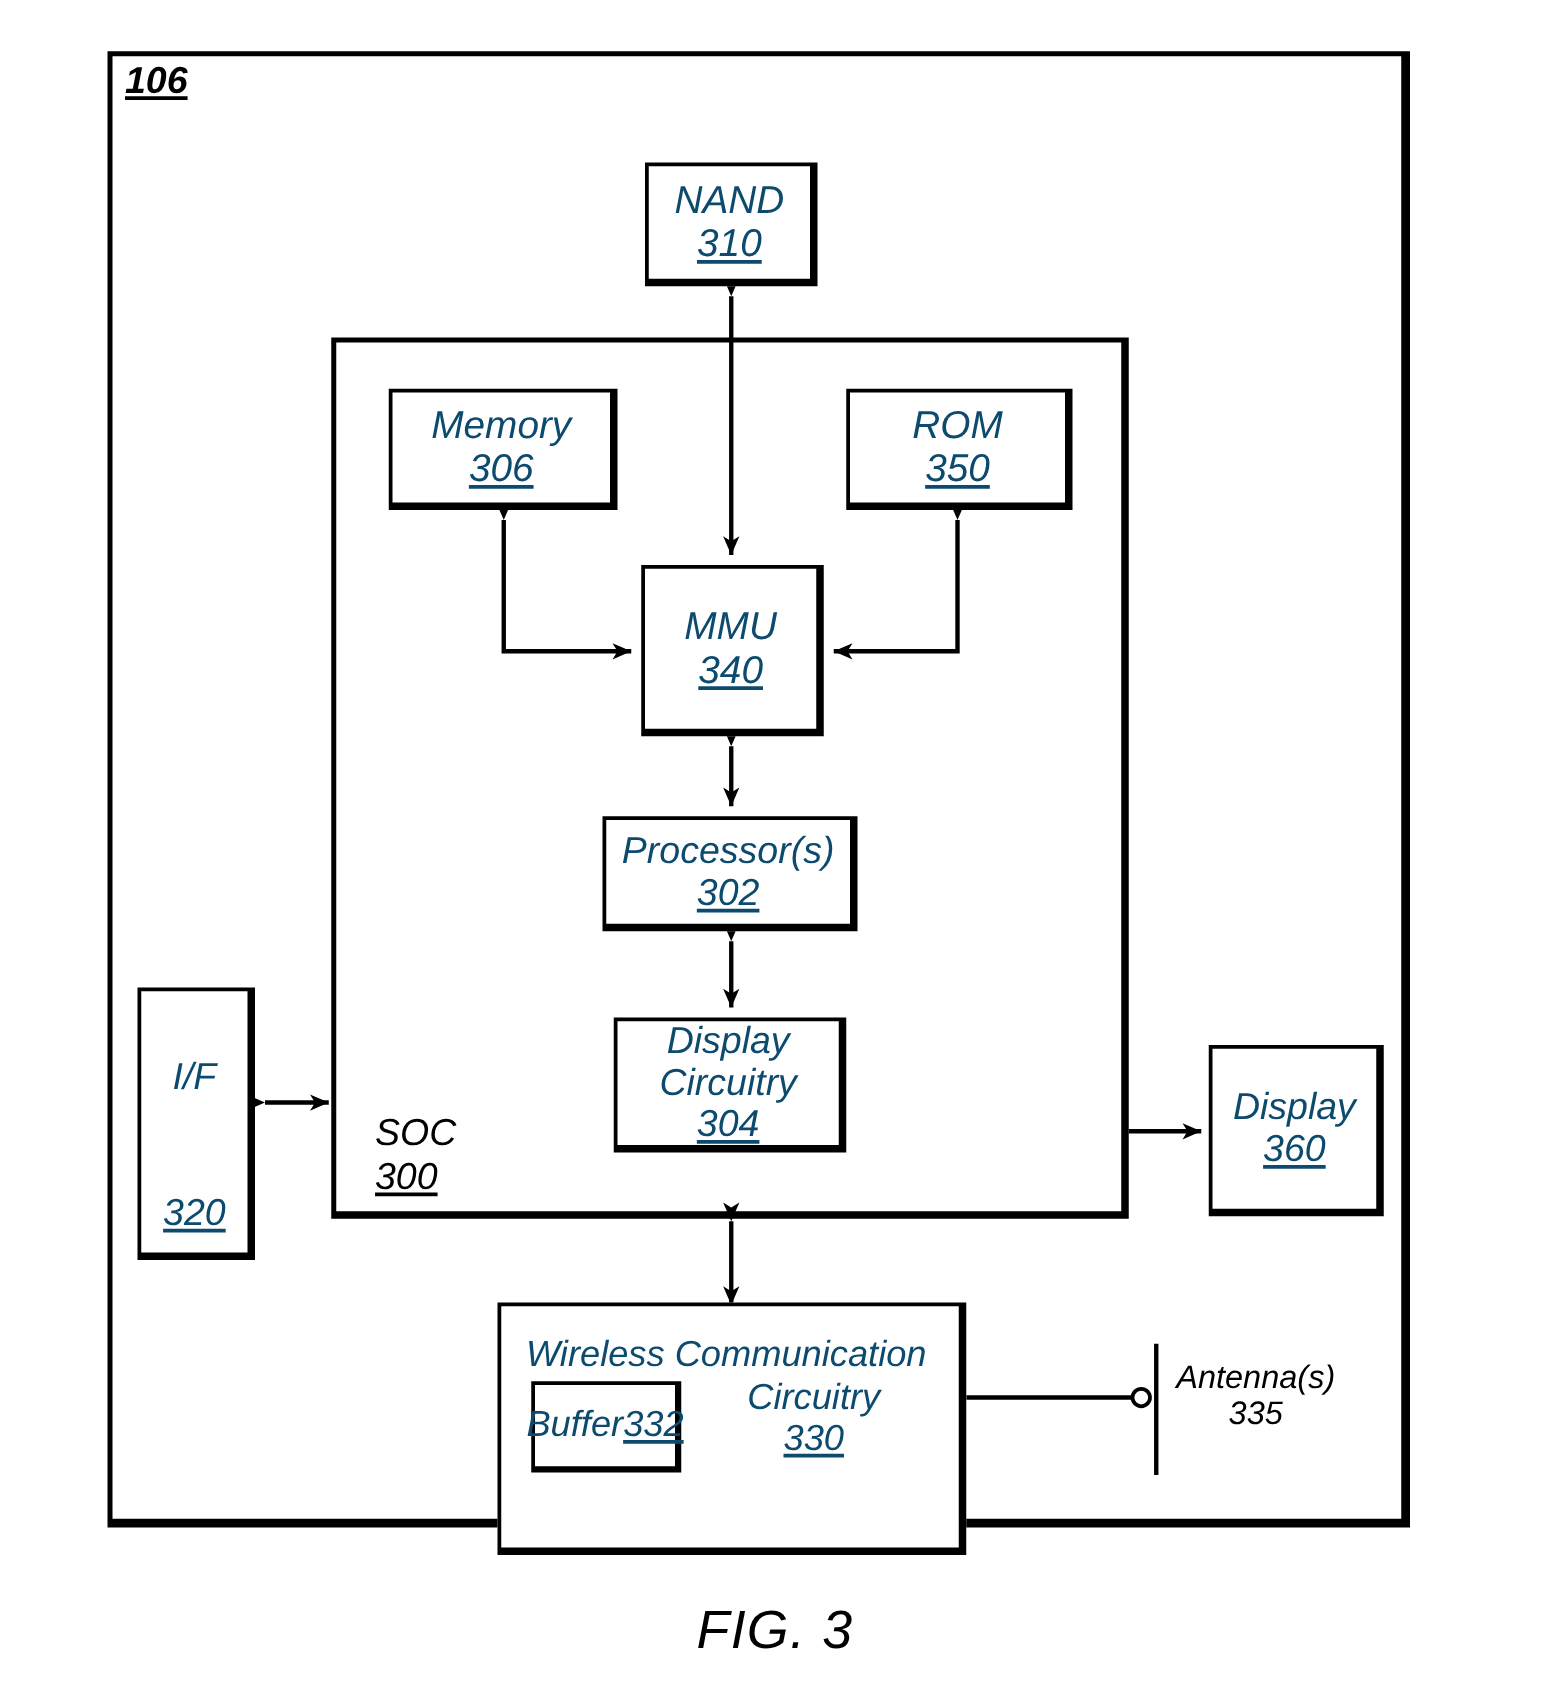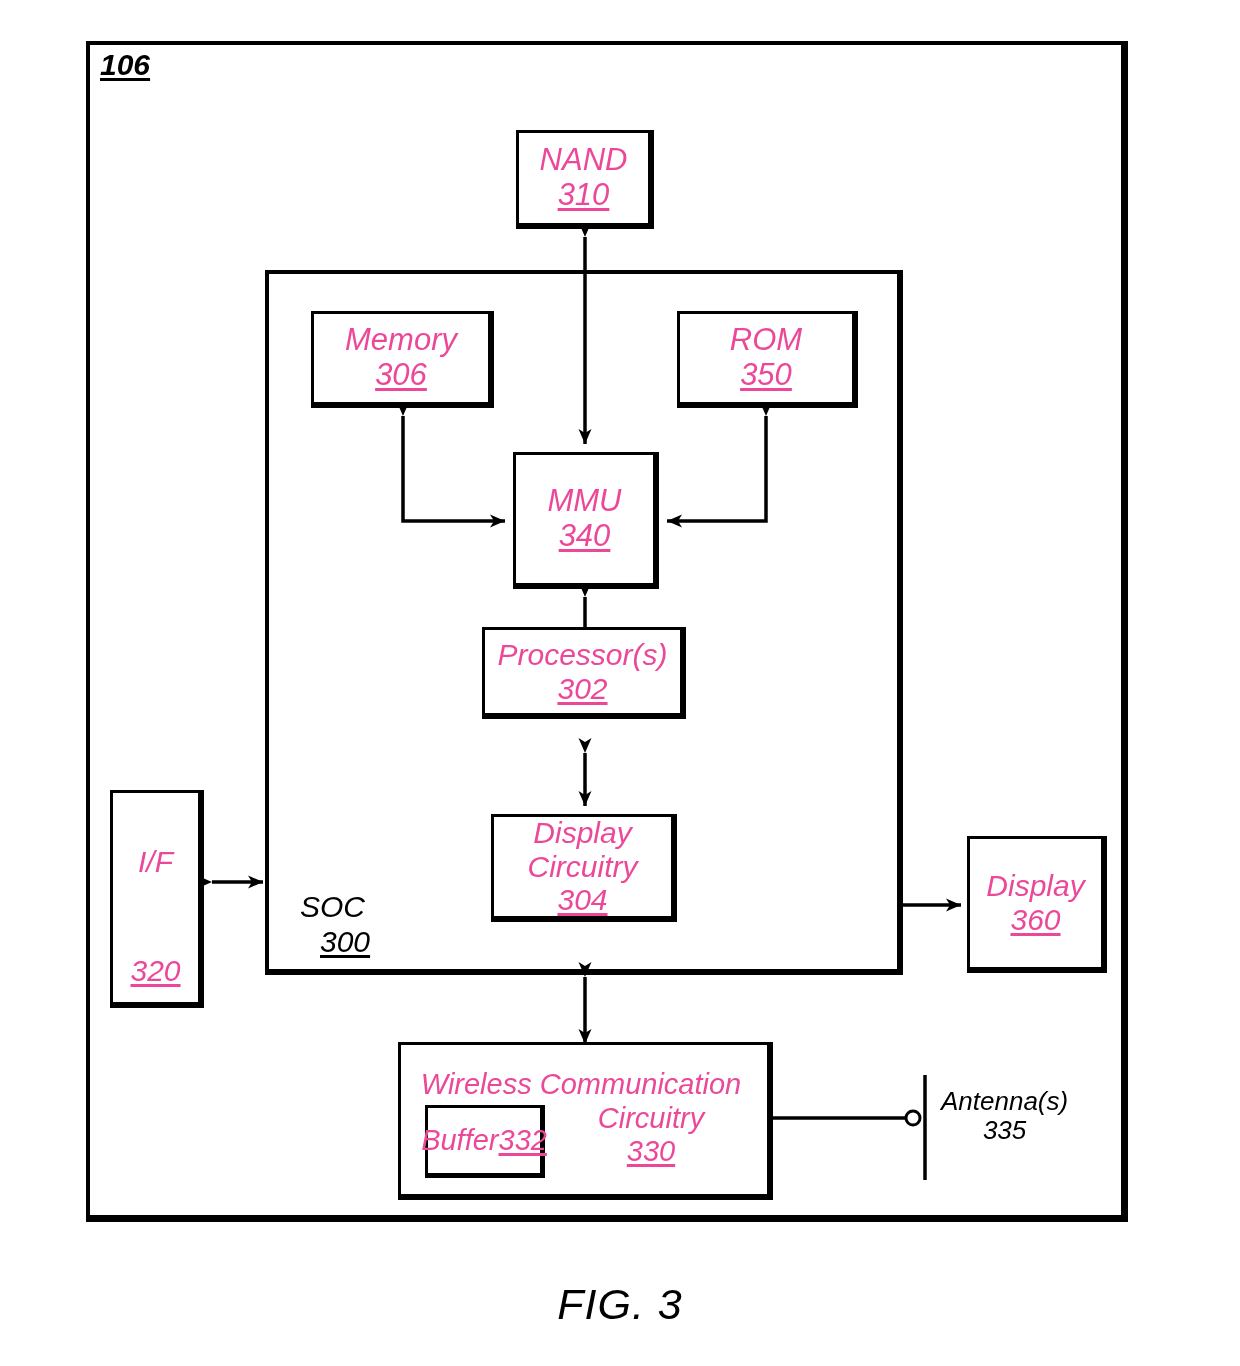--- a/index.html
+++ b/index.html
@@ -25,21 +25,21 @@
     box-sizing: border-box;
     background: #ffffff;
     border: 3px solid #000;
     border-right-width: 6px;
     border-bottom-width: 6px;
     display: flex;
     flex-direction: column;
     align-items: center;
     justify-content: center;
     font-style: italic;
-    color: #ec4899;
+    color: #0c4a6e;
     line-height: 1.12;
     text-align: center;
     z-index: 5;
   }
   .box .lbl { display: block; white-space: nowrap; }
   .box .num {
     display: block;
     text-decoration: underline;
     text-underline-offset: 3px;
     text-decoration-thickness: 2.5px;
@@ -88,36 +88,35 @@
     font-size: 30px;
     line-height: 1.15;
     text-align: left;
     z-index: 6;
   }
   #soc-label .num {
     display: block;
     text-decoration: underline;
     text-underline-offset: 3px;
     text-decoration-thickness: 2.5px;
-    margin-left: 20px;
   }
 
   
   #nand-box      { left: 516px; top: 130px; width: 138px;  height: 99px;  font-size: 31px; }
   #memory-box    { left: 311px; top: 311px; width: 183px;  height: 97px;  font-size: 31px; }
   #rom-box       { left: 677px; top: 311px; width: 181px;  height: 97px;  font-size: 31px; }
   #mmu-box       { left: 513px; top: 452px; width: 146px;  height: 137px; font-size: 31px; }
-  #processor-box { left: 482px; top: 627px; width: 204px;  height: 92px;  font-size: 30px; }
+  #processor-box { left: 482px; top: 653px; width: 204px;  height: 92px;  font-size: 30px; }
   #dispcirc-box  { left: 491px; top: 814px; width: 186px;  height: 108px; font-size: 30px; }
   #if-box        { left: 110px; top: 790px; width: 94px;   height: 218px; font-size: 30px;
                    justify-content: space-between; padding: 52px 0 14px 0; }
   #display-box   { left: 967px; top: 836px; width: 140px;  height: 137px; font-size: 30px; }
 
   #wcc-box {
-    left: 398px; top: 1042px; width: 375px; height: 158px;
+    left: 398px; top: 1042px; width: 375px; height: 202px;
     font-size: 29px; display: block; text-align: left;
   }
   #wcc-line1 {
     position: absolute; left: 0; right: 6px; top: 23px;
     text-align: center; font-style: italic; white-space: nowrap;
   }
   #wcc-line2 {
     position: absolute; left: 140px; right: 6px; top: 57px;
     text-align: center; font-style: italic; white-space: nowrap;
   }

